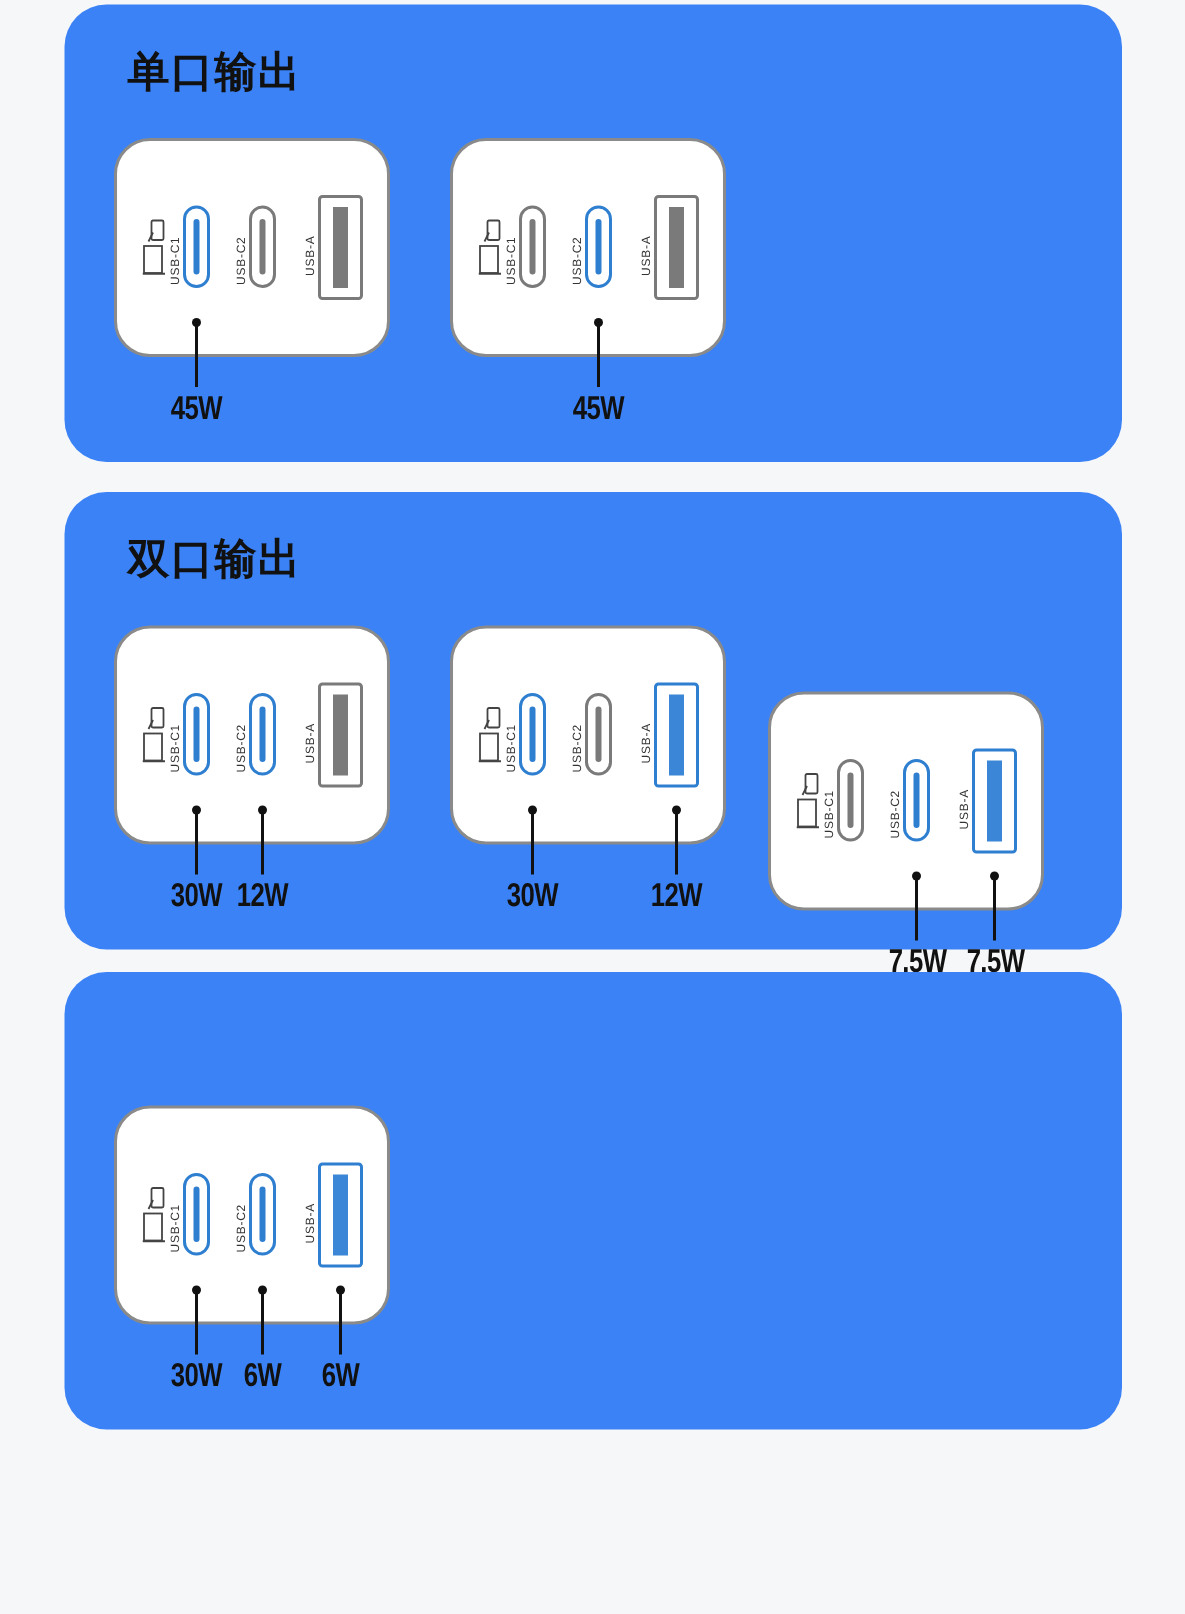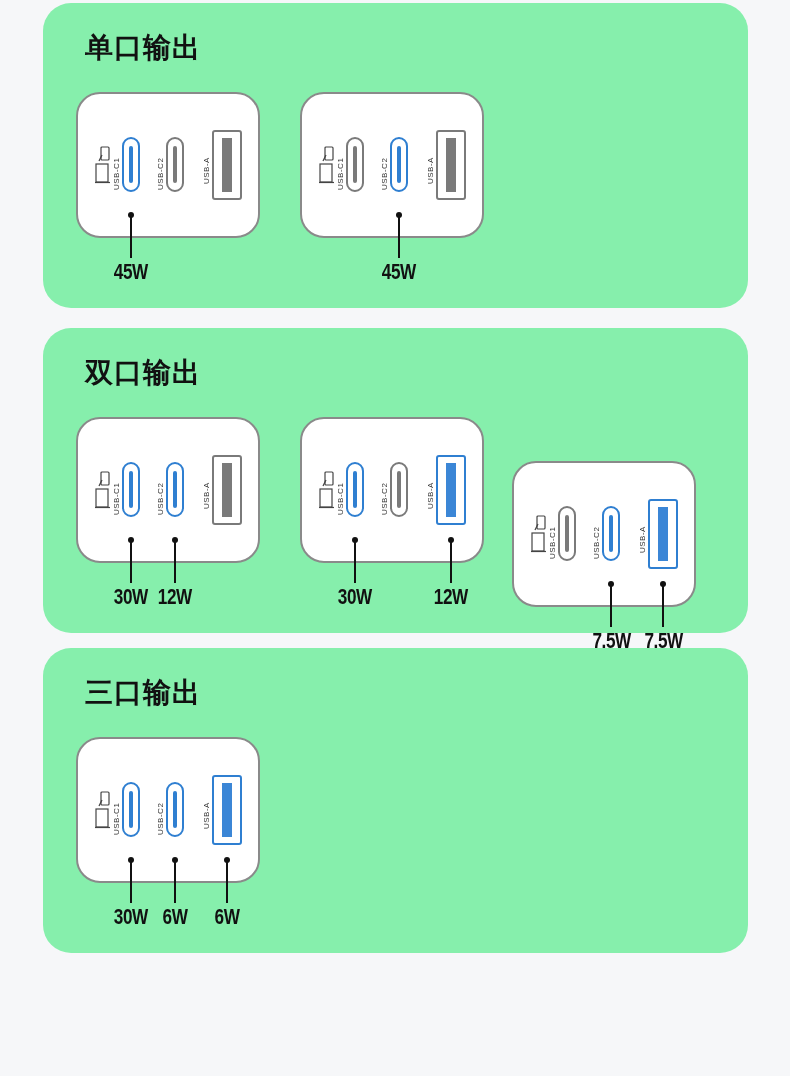--- a/index.html
+++ b/index.html
@@ -2,21 +2,21 @@
 <html><head>
 <meta charset="utf-8">
 <style>
   html, body { margin:0; padding:0; }
   body {
     width:790px; height:1076px; background:#f6f7f9; position:relative; overflow:hidden;
     font-family:"Liberation Sans", "DejaVu Sans", sans-serif;
   }
   .card {
     position:absolute; left:43px; width:705px; height:305px;
-    background:#86efac; border-radius:28px;
+    background:#3b82f6; border-radius:28px;
   }
   .card-title {
     position:absolute; left:42px; top:26px; font-size:28px; font-weight:bold;
     color:#111; letter-spacing:1px;
   }
   .charger {
     position:absolute; top:89px; width:218px; height:200px;
   }
   .box {
     position:absolute; left:33px; top:0; width:180px; height:142px;
@@ -164,21 +164,20 @@
         </div>
         <div class="dot" style="left: 129px;"></div>
         <div class="lead" style="left: 131.25px;"></div>
         <div class="watt" style="left: 107.5px;">7.5W</div>
         <div class="dot" style="left: 181px;"></div>
         <div class="lead" style="left: 183.25px;"></div>
         <div class="watt" style="left: 159.5px;">7.5W</div>
       </div>
     </div>
     <div class="card" style="top: 648px;">
-      <div class="card-title">三口输出</div>
       <div class="charger" style="left: 0px;">
         <div class="box">
           <svg class="dev-icon" viewBox="0 0 16 38">
             <rect x="1" y="18" width="12" height="18" fill="none" stroke="#444" stroke-width="1.2"></rect>
             <line x1="0" y1="36.5" x2="15" y2="36.5" stroke="#444" stroke-width="1.2"></line>
             <line x1="4" y1="15" x2="7" y2="9" stroke="#444" stroke-width="1.2"></line>
             <rect x="6" y="1" width="8" height="13" rx="1" fill="none" stroke="#444" stroke-width="1.2"></rect>
           </svg>
           <span class="port-label" style="left: 34px; top: 96px;">USB-C1</span>
           <span class="port-label" style="left: 78px; top: 96px;">USB-C2</span>

